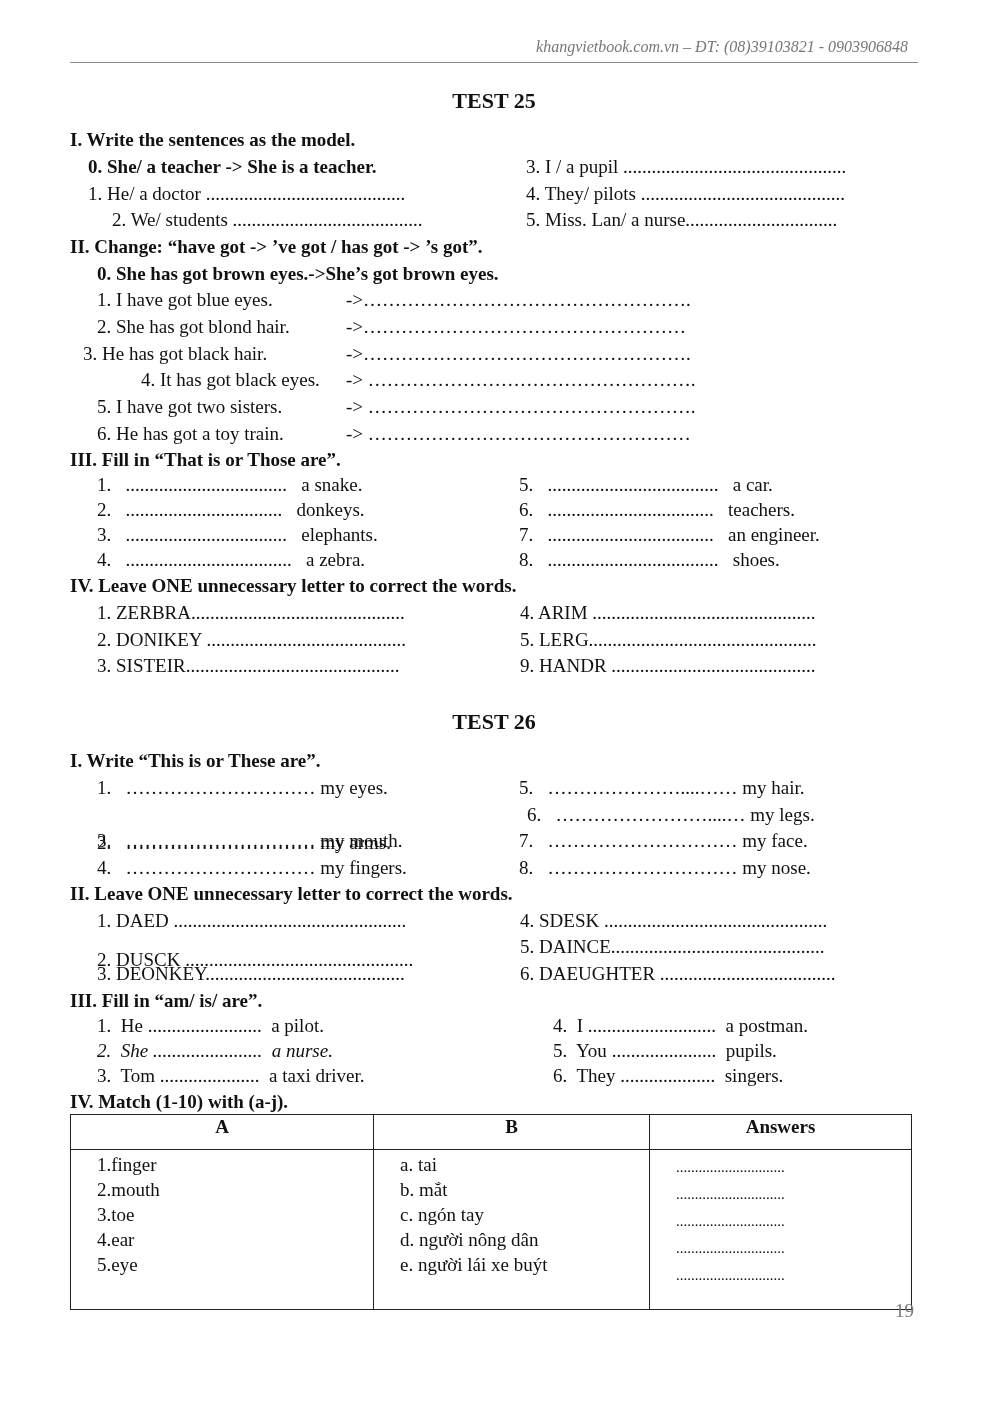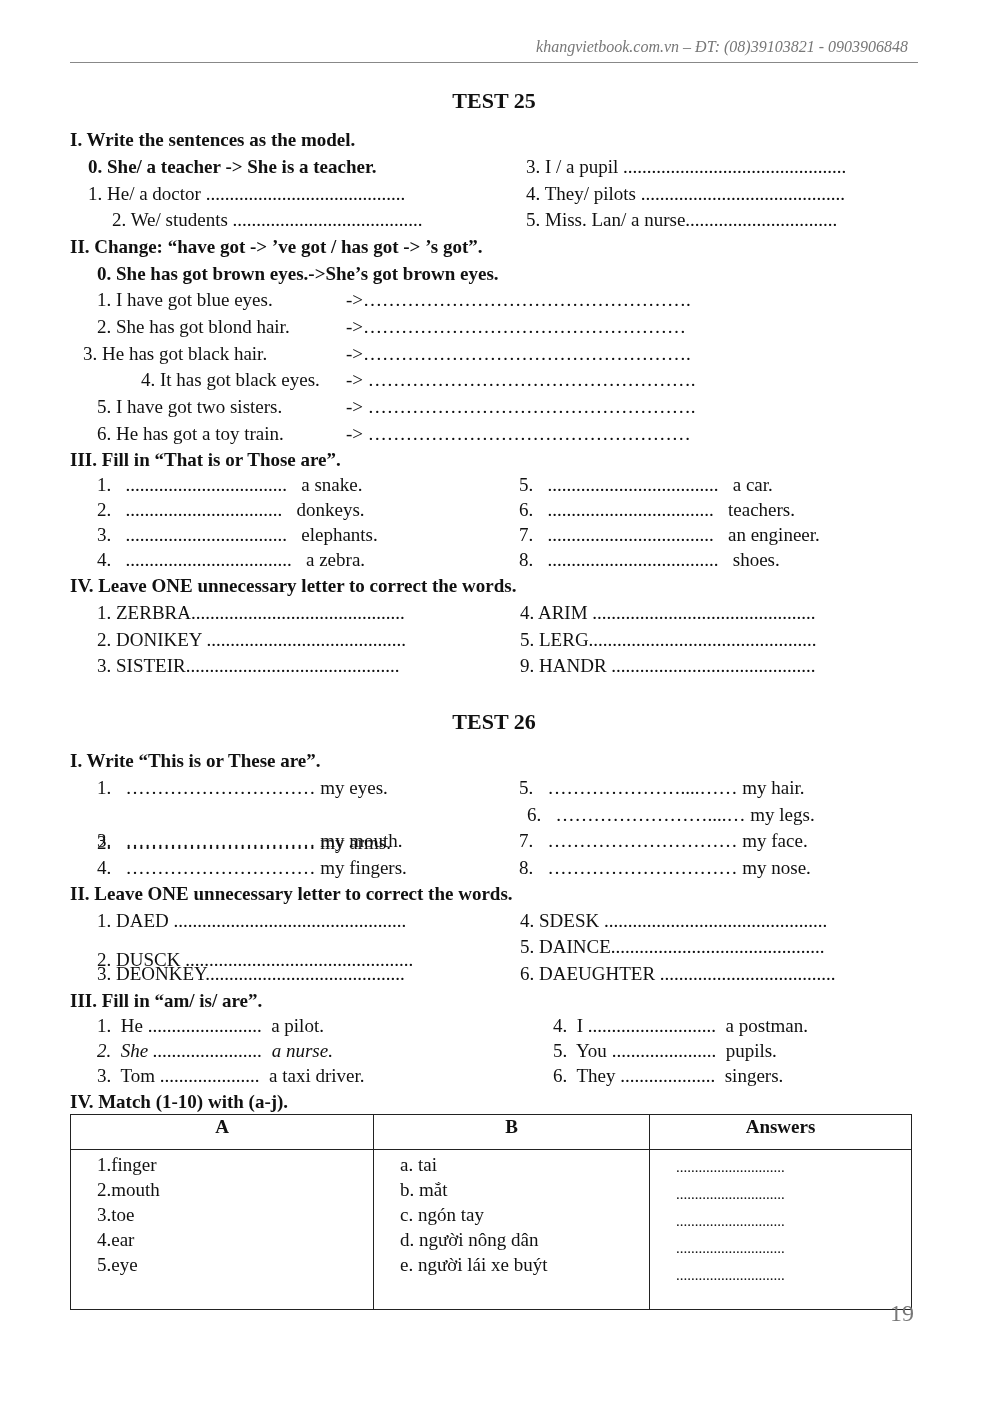--- a/index.html
+++ b/index.html
@@ -32,21 +32,21 @@
   }
   table.match th { font-weight: bold; height: 32px; text-align: center; }
   table.match td { padding: 2px 0 22px 0; }
   .col-a { width: 300px; }
   .col-b { width: 273px; }
   .cell-line { height: 25px; line-height: 25px; }
   .cell-a .cell-line { padding-left: 26px; }
   .cell-b .cell-line { padding-left: 26px; }
   .cell-ans .cell-line { padding-left: 26px; font-size: 15px; height: 27px; line-height: 30px; }
   .page-num {
-    right: 74px; top: 1300px; font-size: 24px; color: #777;
+    right: 74px; top: 1300px; font-size: 19px; color: #777;
   }
 </style>
 </head>
 <body>
 
 <div class="abs header-text">khangvietbook.com.vn – ĐT: (08)39103821 - 0903906848</div>
 <div class="abs header-rule"></div>
 
 <div class="abs title" style="top:88px;">TEST 25</div>
 

